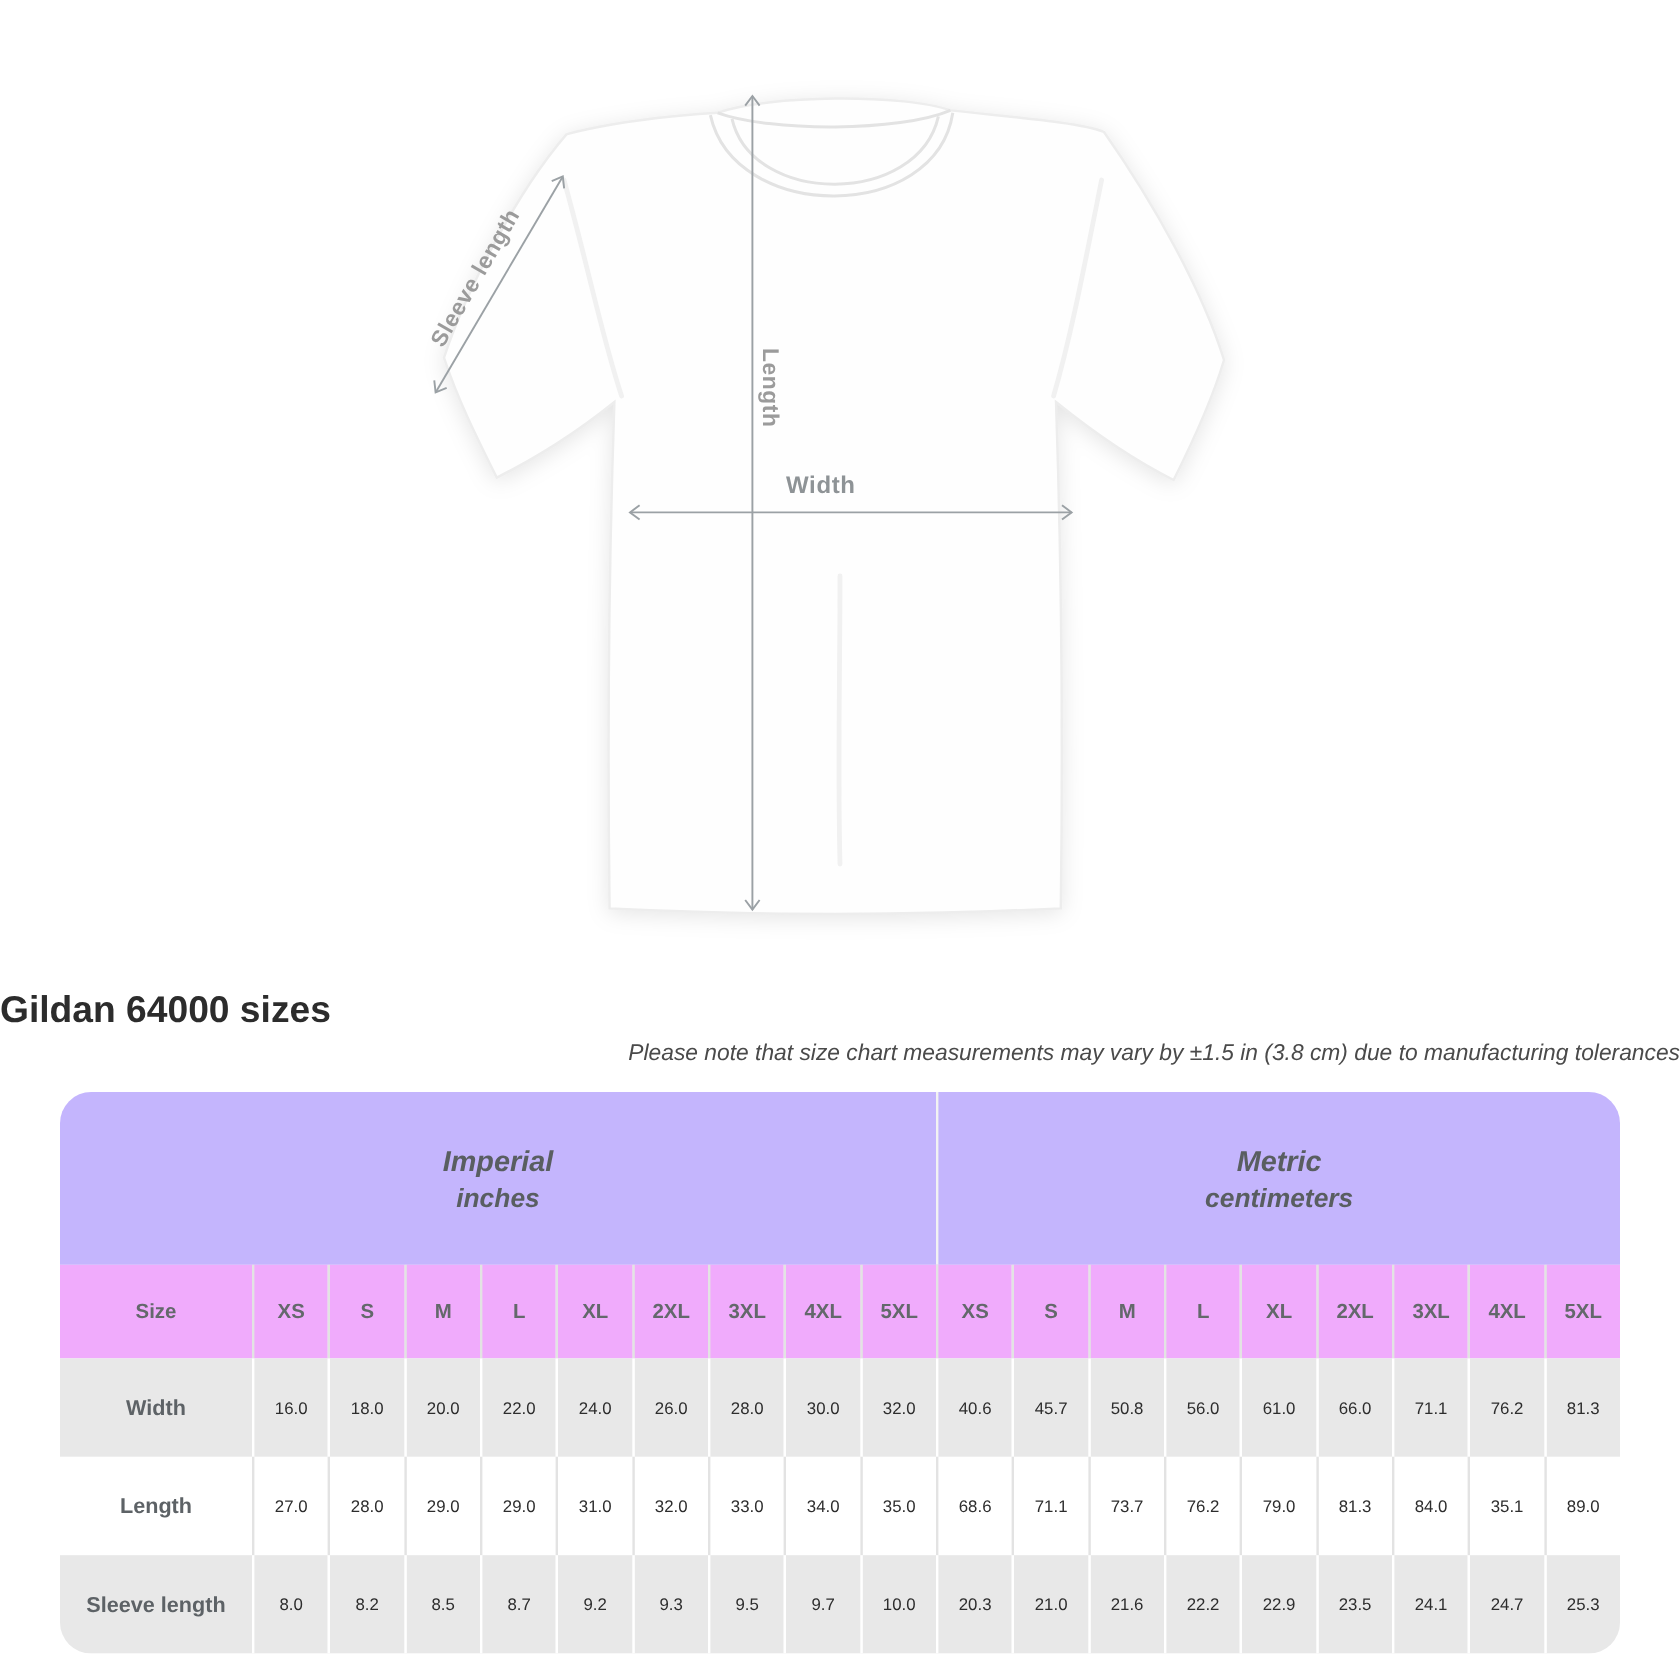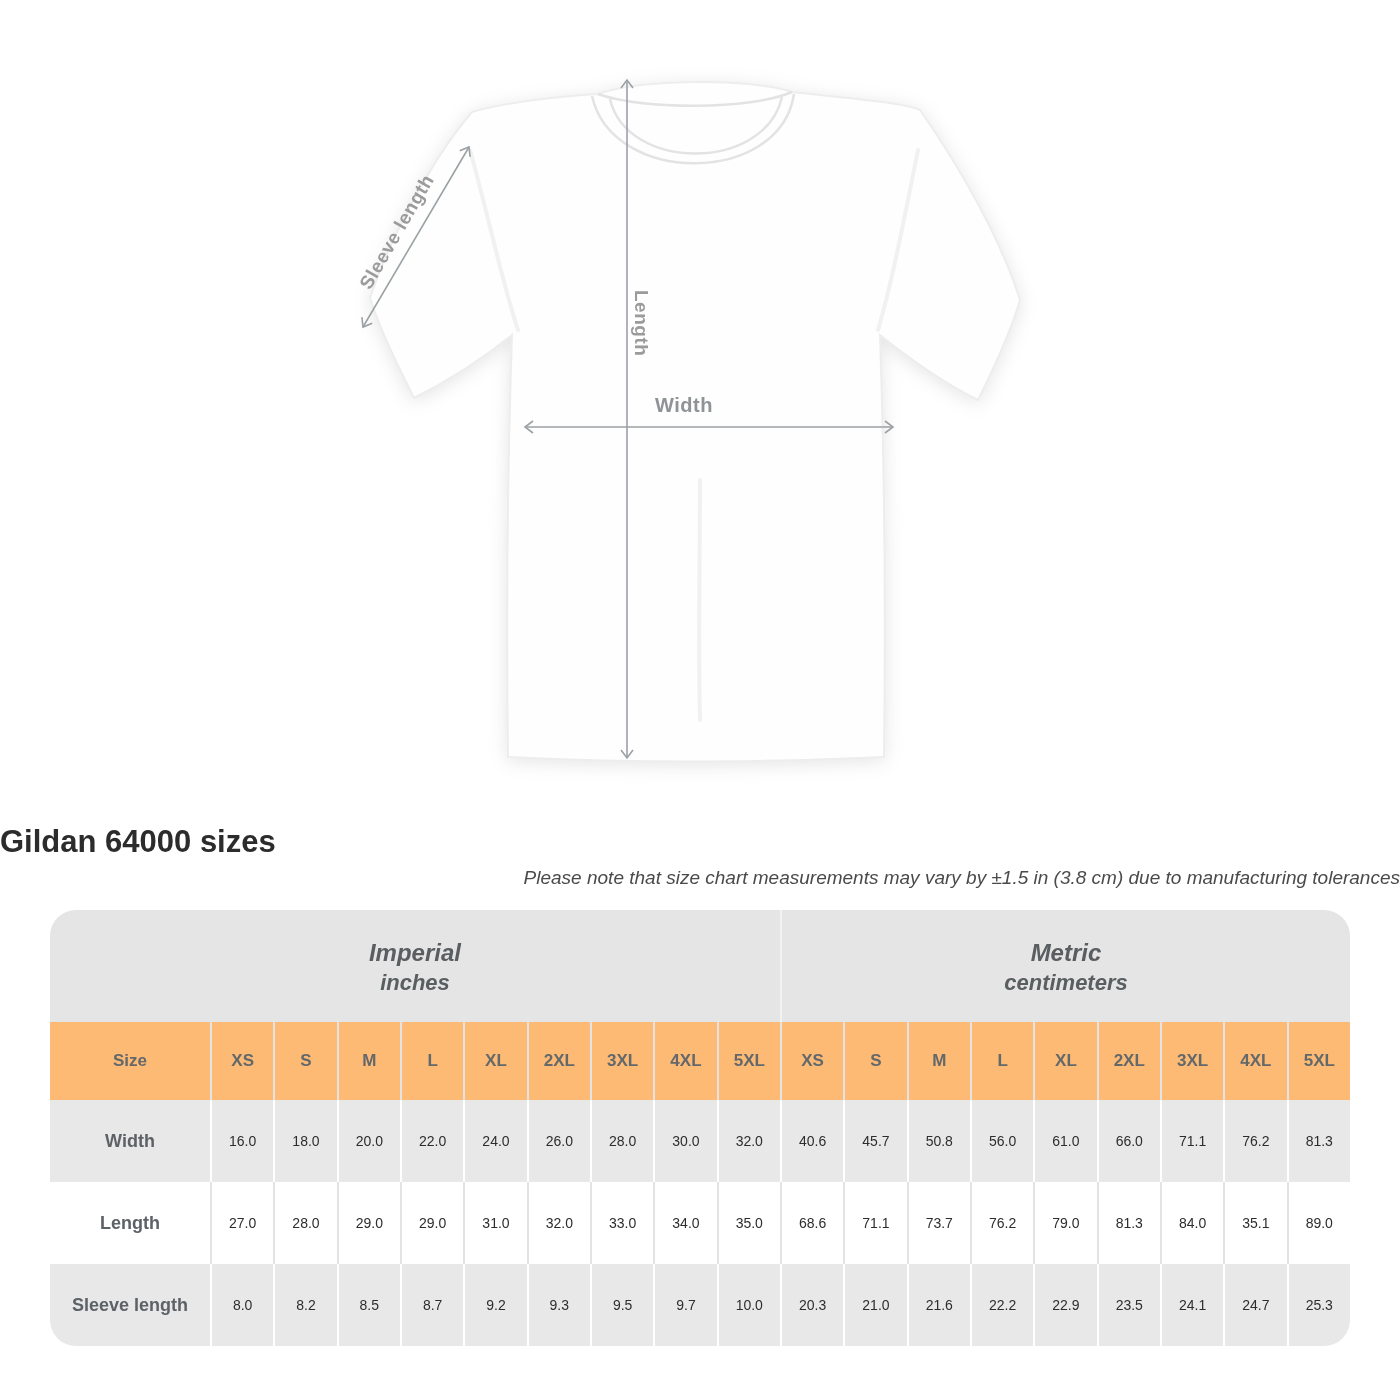--- a/index.html
+++ b/index.html
@@ -21,25 +21,25 @@
   .width-label{left:500px;top:394px;width:368px;text-align:center;color:#8e9396;font-size:20px;}
   
   .chart-title{margin:14px 0 6px 0;text-align:left;font-size:31px;line-height:36px;
     font-weight:700;color:#2c2c2c;}
   .chart-note{margin:0 0 20px 0;text-align:right;font-style:italic;font-size:19px;
     line-height:24px;color:#4a4a4a;}
   
   .size-table-wrap{width:1300px;margin:0 auto;border-radius:26px;overflow:hidden;}
   table.size-table{width:100%;border-collapse:separate;border-spacing:0;table-layout:fixed;}
   .size-table th,.size-table td{text-align:center;vertical-align:middle;padding:0;}
-  .units-row th{height:112px;background:#e5e5e5;}
+  .units-row th{height:144px;background:#c4b5fd;}
   .unit-title{font-weight:700;font-style:italic;font-size:24px;color:#595e61;line-height:30px;}
   .unit-sub{font-style:italic;font-size:22px;color:#595e61;line-height:22px;margin-top:4px;}
   .units-row th.metric-group{border-left:2px solid #f2f2f2;}
-  .sizes-row th{height:78px;background:#fdba74;font-weight:700;font-size:17px;color:#63686b;margin-top:20px;}
+  .sizes-row th{height:78px;background:#f0abfc;font-weight:700;font-size:17px;color:#63686b;margin-top:20px;}
   .sizes-row th + th{border-left:2px solid #e3e3e3;}
   .data-row td{height:82px;font-size:14px;color:#2d2d2d;}
   .data-row td.row-label{font-weight:700;font-size:18px;color:#5d6266;}
   .row-white td{background:#ffffff;}
   .row-white td + td{border-left:2px solid #e3e3e3;}
   .row-gray td{background:#e8e8e8;}
   .row-gray td + td{border-left:2px solid #ffffff;}
 </style>
 </head>
 <body>

